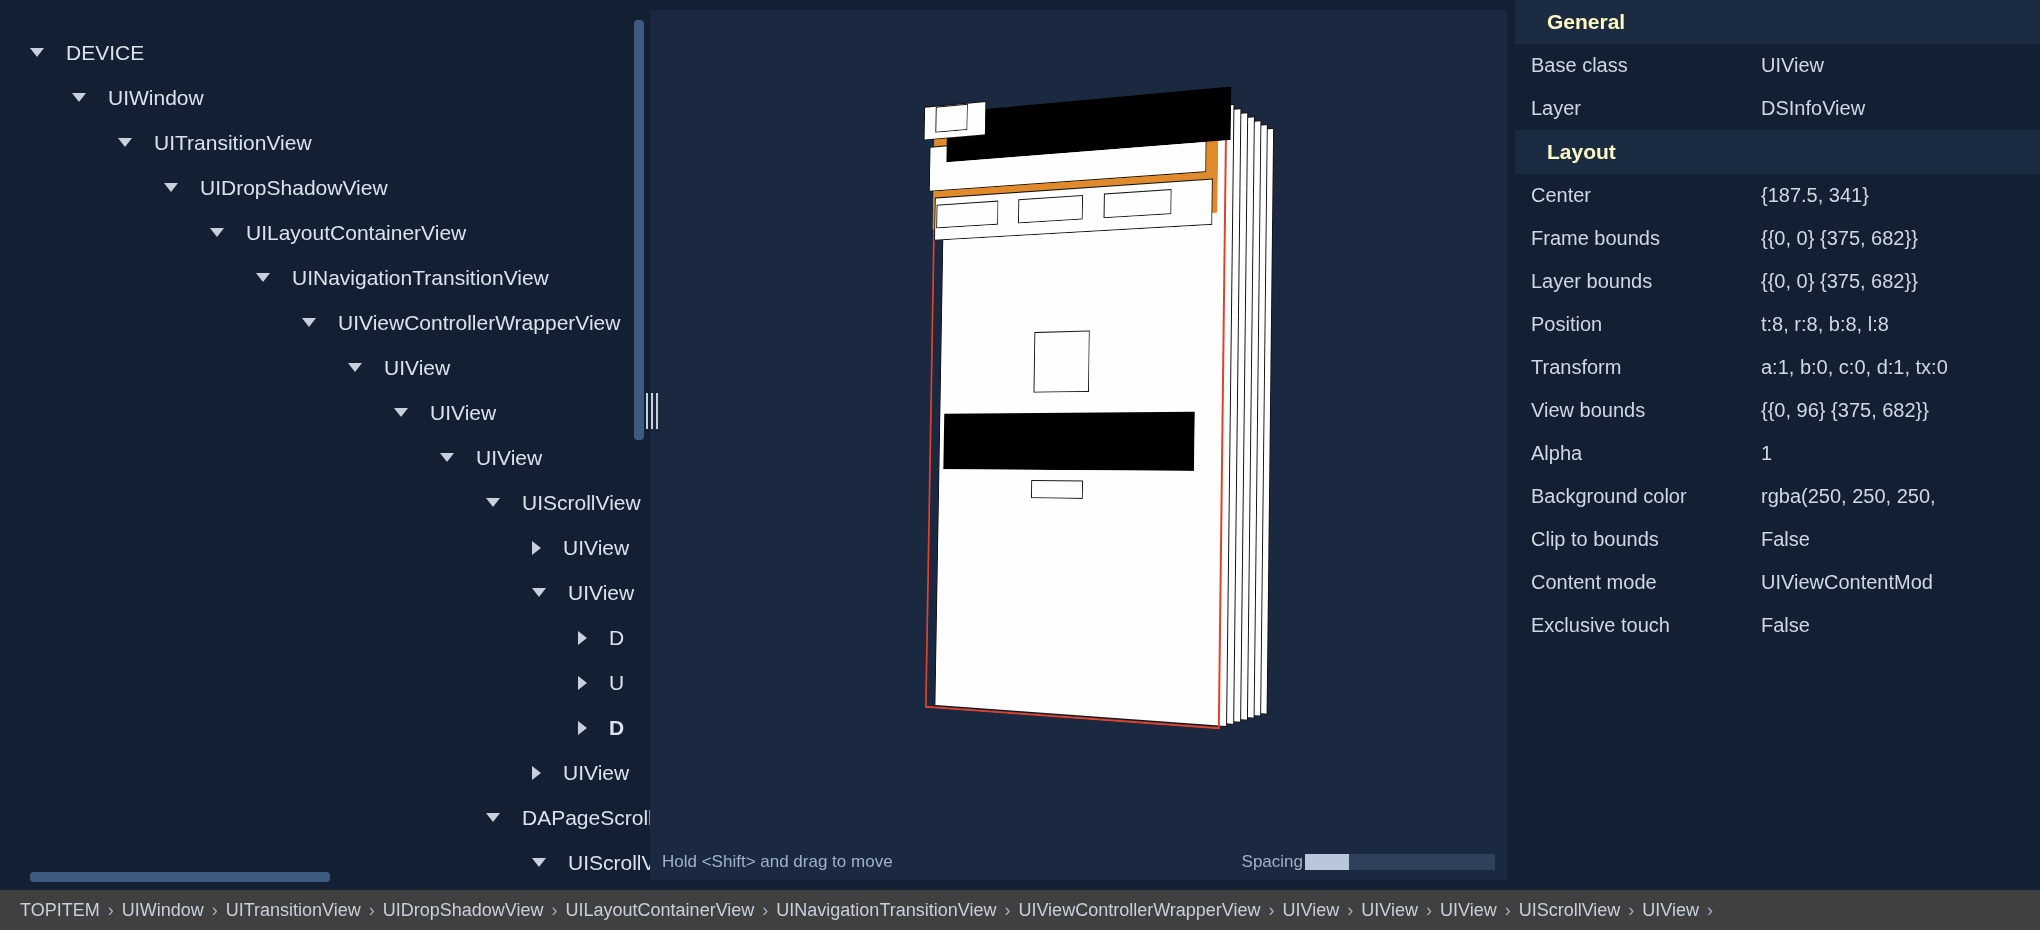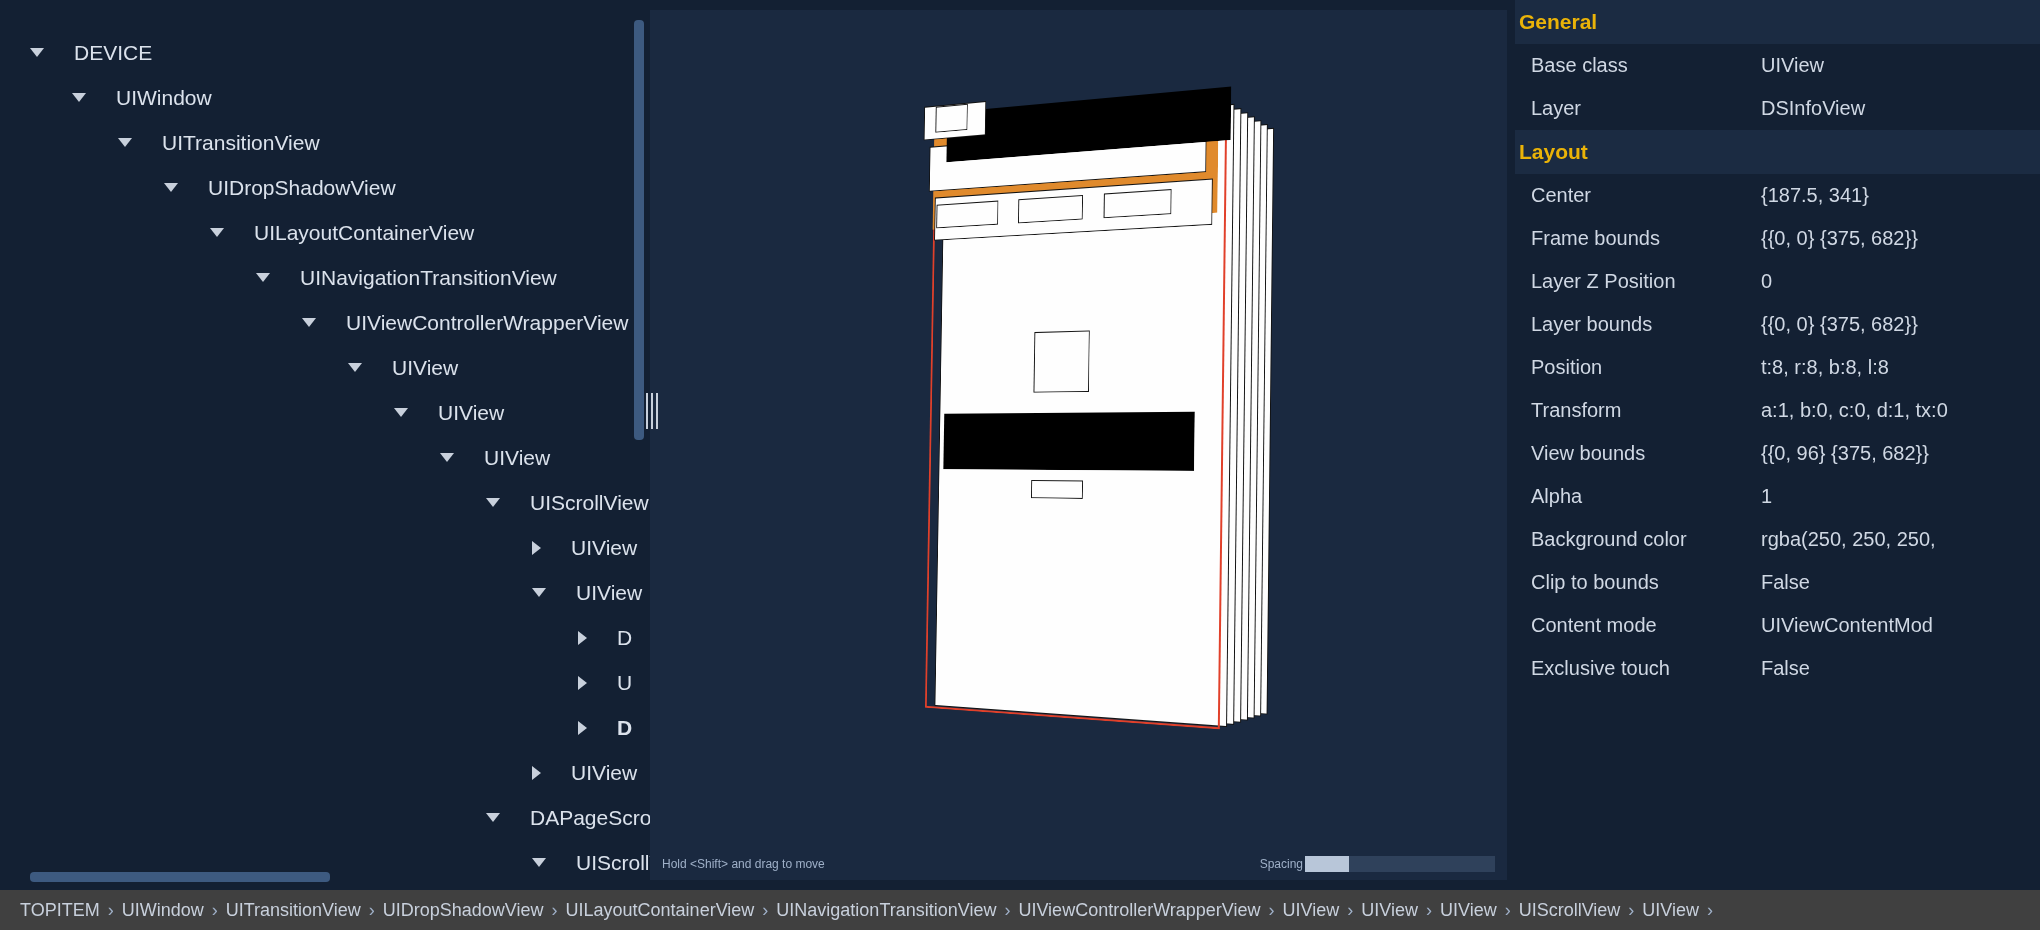--- a/index.html
+++ b/index.html
@@ -49,21 +49,21 @@
   height: 10px;
   background: #3d5a80;
   border-radius: 4px;
 }
 .tree-panel ul { list-style: none; }
 .tree-panel li { white-space: nowrap; }
 .tree-row {
   display: flex;
   align-items: center;
   height: 45px;
-  gap: 30px;
+  gap: 22px;
   cursor: pointer;
 }
 .tree-row .disclosure {
   width: 0; height: 0;
   border-style: solid;
   margin-left: 0;
 }
 .disclosure.open {
   border-width: 9px 7px 0 7px;
   border-color: #c8d0dc transparent transparent transparent;
@@ -120,21 +120,21 @@
   background: #fefefe;
   border: 1.5px solid #111;
 }
 .black { background: #000; border-color: #000; }
 .orange { background: #e08a2c; border-color: #e08a2c; }
 
 .canvas-footer {
   position: absolute;
   left: 12px; right: 12px; bottom: 8px;
   display: flex; justify-content: space-between; align-items: center;
-  font-size: 12px; color: #9fb0c8;
+  font-size: 17px; color: #9fb0c8;
 }
 .spacing-slider {
   width: 190px; height: 16px;
   background: #2f415b;
   position: relative;
 }
 .spacing-slider .thumb {
   position: absolute; left: 0; top: 0;
   width: 44px; height: 16px;
   background: #b8c6d9;
@@ -147,24 +147,24 @@
 .resize-grip span { width: 2px; background: #c8d0dc; }
 
 
 .props-panel {
   width: 525px;
   background: #132033;
   overflow: hidden;
 }
 .props-section-header {
   background: #1b2b42;
-  padding: 10px 4px;
+  padding: 10px 32px;
   font-size: 21px;
   font-weight: 700;
-  color: #eab308;
+  color: #fef9c3;
 }
 .props-row {
   display: flex;
   padding: 10px 16px;
   font-size: 20px;
   color: #d0d8e4;
 }
 .props-row .k { width: 230px; }
 .props-row .v { flex: 1; white-space: nowrap; overflow: hidden; }
 
@@ -368,24 +368,20 @@
         <div class="props-section-header">Layout</div>
         <div class="props-row">
           <div class="k">Center</div>
           <div class="v">{187.5, 341}</div>
         </div>
         <div class="props-row">
           <div class="k">Frame bounds</div>
           <div class="v">{{0, 0} {375, 682}}</div>
         </div>
         <div class="props-row">
-          <div class="k">Layer Z Position</div>
-          <div class="v">0</div>
-        </div>
-        <div class="props-row">
           <div class="k">Layer bounds</div>
           <div class="v">{{0, 0} {375, 682}}</div>
         </div>
         <div class="props-row">
           <div class="k">Position</div>
           <div class="v">t:8, r:8, b:8, l:8</div>
         </div>
         <div class="props-row">
           <div class="k">Transform</div>
           <div class="v">a:1, b:0, c:0, d:1, tx:0</div>

